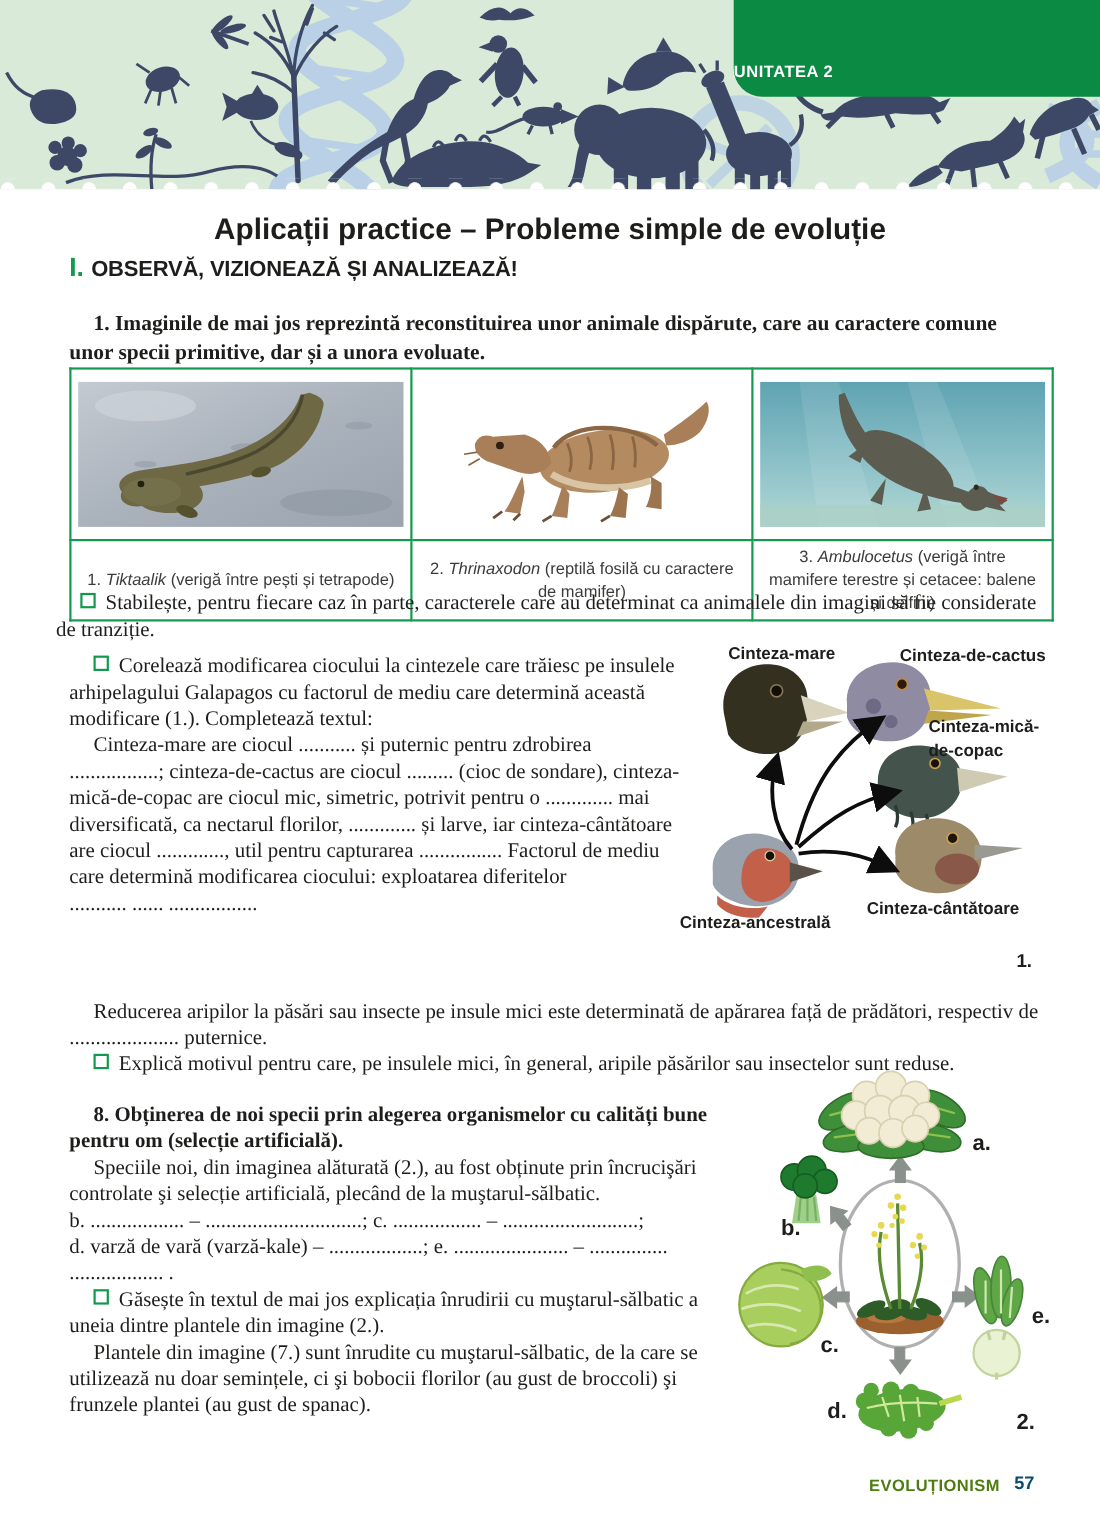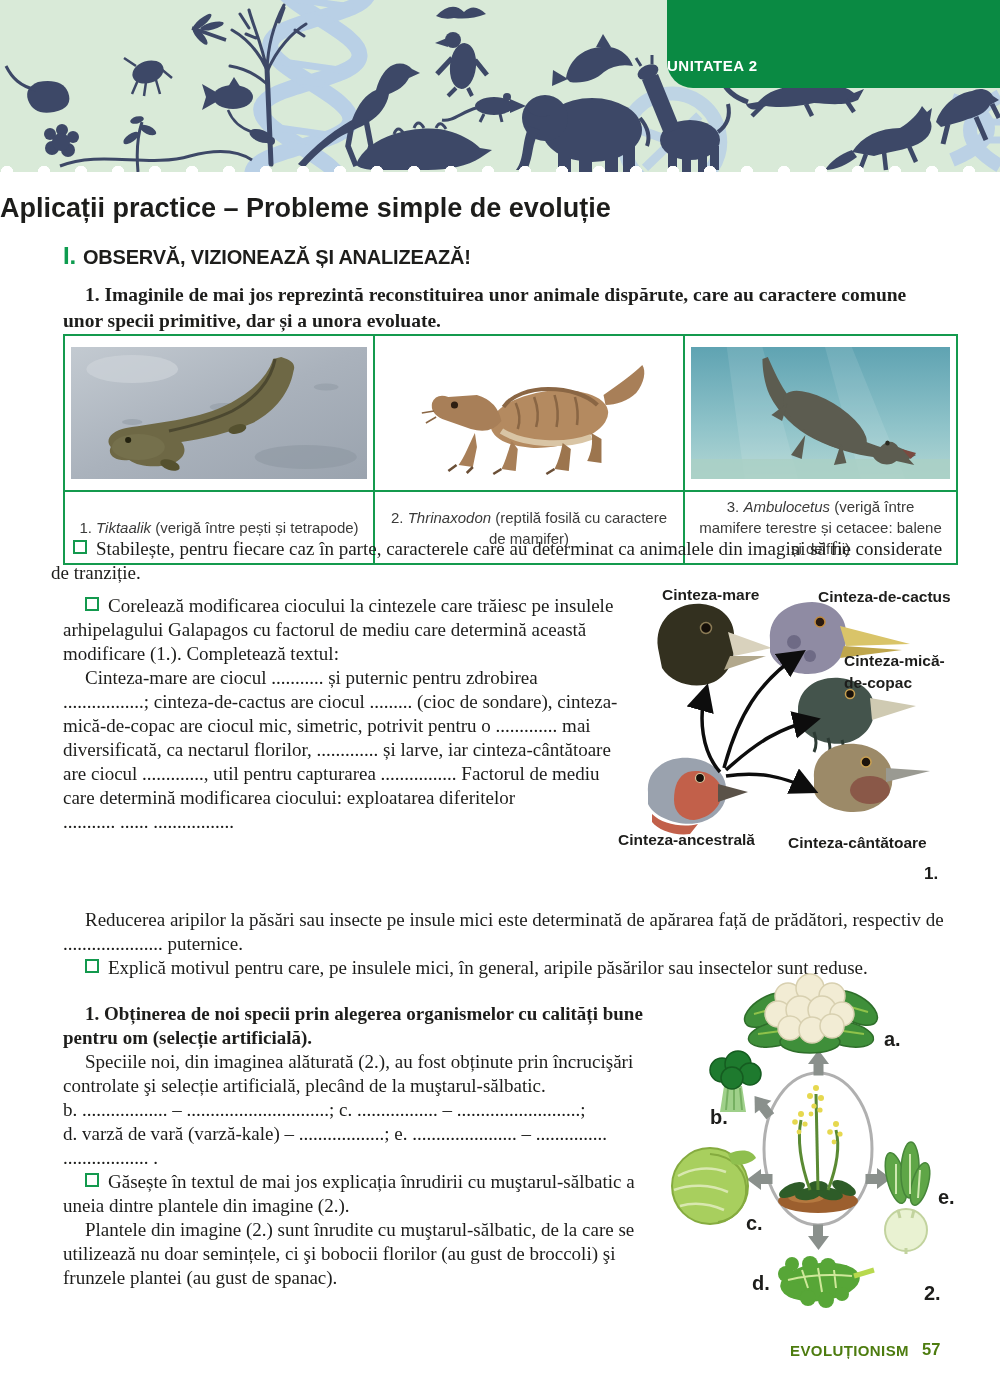--- a/index.html
+++ b/index.html
@@ -9,23 +9,23 @@
   .band{position:absolute;top:0;left:0;width:1000px;height:172px;background:#d9ead8;overflow:visible;}
   .band svg{position:absolute;top:0;left:0;}
   .badge{position:absolute;top:0;left:667px;width:396px;height:88px;background:#0a8a43;
          border-bottom-left-radius:26px;display:flex;justify-content:flex-start;align-items:flex-end;
          padding:0 58px 14px 0;box-sizing:border-box;z-index:3;}
   .badge span{color:#fff;font-family:"Liberation Sans",sans-serif;font-weight:bold;font-size:15px;letter-spacing:.5px;}
   .perf{position:absolute;bottom:0;left:0;width:100%;height:10px;z-index:2;
         background-image:radial-gradient(circle at 7px 10px,#fff 6px,rgba(255,255,255,0) 6.5px);
         background-size:37px 10px;background-repeat:repeat-x;}
   
-  .title{position:absolute;top:193px;left:0;width:1000px;text-align:left;margin:0;
+  .title{position:absolute;top:193px;left:0;width:1000px;text-align:center;margin:0;
          font-family:"Liberation Sans",sans-serif;font-weight:bold;font-size:27px;color:#1d1d1b;}
-  .h-sec{position:absolute;left:63px;top:242px;font-family:"Liberation Sans",sans-serif;
+  .h-sec{position:absolute;left:63px;top:230px;font-family:"Liberation Sans",sans-serif;
          font-weight:bold;font-size:20px;letter-spacing:-0.2px;}
   .h-sec .num{color:#0e9c4f;font-size:24px;margin-right:7px;}
   .serif{font-size:19px;line-height:24px;}
   p{margin:0;}
   .indent{text-indent:22px;}
   .bold{font-weight:bold;}
   .bullet{display:inline-block;width:10px;height:10px;border:2.5px solid #13994e;margin-right:9px;
           position:relative;top:-1px;}
   .para1{position:absolute;left:63px;top:282px;width:886px;font-weight:bold;font-size:19.5px;line-height:26px;}
   .tasktrans{position:absolute;left:51px;top:537px;width:893px;}
@@ -46,21 +46,21 @@
           color:#1d1d1b;text-align:left;}
   .fignum{position:absolute;font-family:"Liberation Sans",sans-serif;font-weight:bold;font-size:17px;}
   
   .plantfig{position:absolute;left:658px;top:958px;width:342px;height:375px;}
   .plantfig svg{position:absolute;top:0;left:0;}
   .plabel{position:absolute;font-family:"Liberation Sans",sans-serif;font-weight:bold;font-size:20px;color:#1d1d1b;}
   
   .footchap{position:absolute;left:790px;top:1342px;font-family:"Liberation Sans",sans-serif;
             font-weight:bold;font-size:15px;color:#4d7c0f;letter-spacing:.4px;}
   .footnum{position:absolute;left:922px;top:1340px;font-family:"Liberation Sans",sans-serif;
-           font-weight:bold;font-size:16.5px;color:#4d7c0f;}
+           font-weight:bold;font-size:16.5px;color:#0c4a6e;}
 </style>
 </head>
 <body>
 
 <div class="page">
 
   <header class="band">
     <svg width="1000" height="172" viewBox="0 0 1000 172">
       <rect width="1000" height="172" fill="#d9ead8"></rect>
 
@@ -363,37 +363,37 @@
         <path d="M106 182 C120 130 140 96 182 68" marker-end="url(#arrw)"></path>
         <path d="M108 184 C140 155 162 142 196 134" marker-end="url(#arrw)"></path>
         <path d="M108 190 C140 185 164 190 194 204" marker-end="url(#arrw)"></path>
       </g>
     </svg>
     <div class="flabel" style="left:44px;top:0;width:150px">Cinteza-mare</div>
     <div class="flabel" style="left:200px;top:2px;width:170px">Cinteza-de-cactus</div>
     <div class="flabel" style="left:226px;top:66px;width:140px">Cinteza-mică-</div>
     <div class="flabel" style="left:226px;top:88px;width:140px">de-copac</div>
     <div class="flabel" style="left:0;top:245px;width:160px">Cinteza-ancestrală</div>
-    <div class="flabel" style="left:170px;top:248px;width:200px">Cinteza-cântătoare</div>
+    <div class="flabel" style="left:170px;top:232px;width:200px">Cinteza-cântătoare</div>
     <div class="fignum" style="left:306px;top:278px">1.</div>
   </div>
 
   <div class="wings serif">
     <p class="indent">Reducerea aripilor la păsări sau insecte pe insule mici este determinată de apărarea față de prădători, respectiv de ..................... puternice.</p>
     <p class="indent"><span class="bullet"></span><span>Explică motivul pentru care, pe insulele mici, în general, aripile păsărilor sau insectelor sunt reduse.</span></p>
   </div>
 
   <div class="sec3 serif">
-    <p class="bold indent">1. Obținerea de noi specii prin alegerea organismelor cu calități bune pentru om (selecție artificială).</p>
+    <p class="bold indent">8. Obținerea de noi specii prin alegerea organismelor cu calități bune pentru om (selecție artificială).</p>
     <p class="indent">Speciile noi, din imaginea alăturată (2.), au fost obținute prin încrucişări controlate şi selecție artificială, plecând de la muştarul-sălbatic.</p>
     <p>b. .................. – ..............................; c. ................. – ..........................;</p>
     <p>d. varză de vară (varză-kale) – ..................; e. ...................... – ...............</p>
     <p>.................. .</p>
     <p class="indent"><span class="bullet"></span><span>Găsește în textul de mai jos explicația înrudirii cu muştarul-sălbatic a uneia dintre plantele din imagine (2.).</span></p>
-    <p class="indent">Plantele din imagine (2.) sunt înrudite cu muştarul-sălbatic, de la care se utilizează nu doar semințele, ci şi bobocii florilor (au gust de broccoli) şi frunzele plantei (au gust de spanac).</p>
+    <p class="indent">Plantele din imagine (7.) sunt înrudite cu muştarul-sălbatic, de la care se utilizează nu doar semințele, ci şi bobocii florilor (au gust de broccoli) şi frunzele plantei (au gust de spanac).</p>
   </div>
 
   <div class="plantfig">
     <svg width="342" height="375" viewBox="0 0 342 375">
 
       <g>
         <ellipse cx="160" cy="191" rx="54" ry="76" fill="#ffffff" stroke="#b0b0b0" stroke-width="3"></ellipse>
         <ellipse cx="160" cy="243" rx="40" ry="12" fill="#9c5f2e"></ellipse>
         <ellipse cx="148" cy="239" rx="18" ry="6" fill="#b5793f"></ellipse>
         <g fill="#2e5c28">

